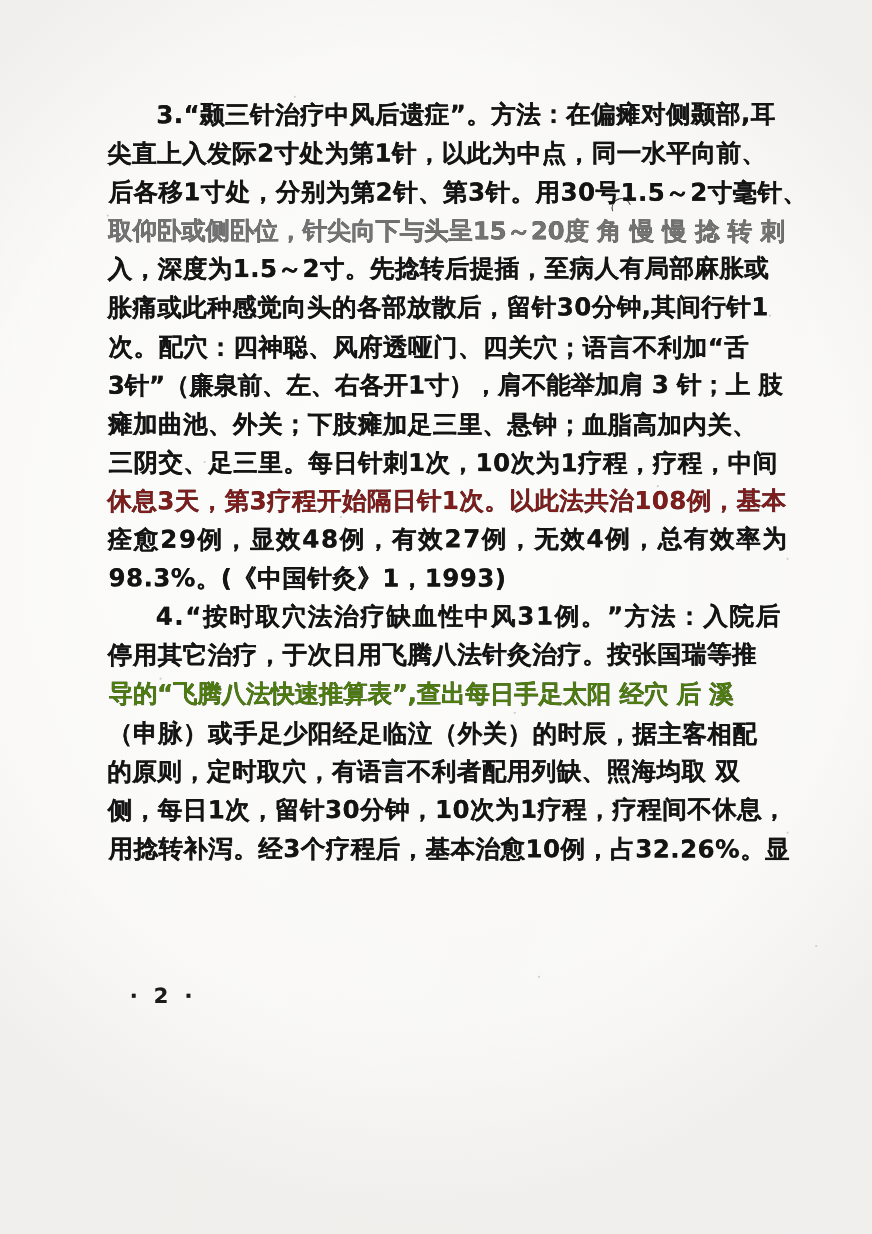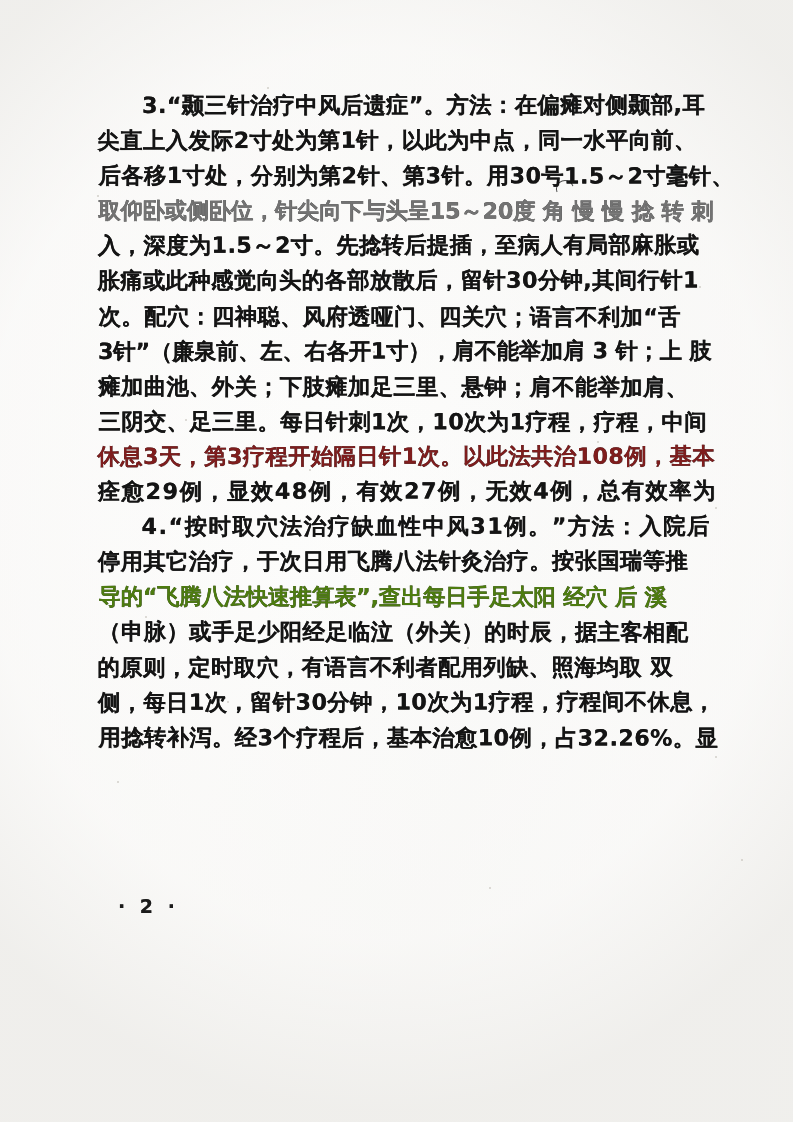--- a/index.html
+++ b/index.html
@@ -134,24 +134,25 @@
 
     <p class="para">
       <span class="line indent j1" style="color: rgb(20, 20, 20);">3.“颞三针治疗中风后遗症”。方法：在偏瘫对侧颞部,耳</span>
       <span class="line j3" style="color: rgb(20, 20, 20);">尖直上入发际2寸处为第1针，以此为中点，同一水平向前、</span>
       <span class="line j2" style="color: rgb(20, 20, 20);">后各移1寸处，分别为第2针、第3针。用30号1.5～2寸毫针、</span>
       <span class="line j4 tight" style="color: #737373;">取仰卧或侧卧位，针尖向下与头呈15～20度 角 慢 慢 捻 转 刺</span>
       <span class="line j1" style="color: rgb(20, 20, 20);">入，深度为1.5～2寸。先捻转后提插，至病人有局部麻胀或</span>
       <span class="line j3" style="color: rgb(20, 20, 20);">胀痛或此种感觉向头的各部放散后，留针30分钟,其间行针1</span>
       <span class="line j2" style="color: rgb(20, 20, 20);">次。配穴：四神聪、风府透哑门、四关穴；语言不利加“舌</span>
       <span class="line j1 tight" style="color: rgb(20, 20, 20);">3针”（廉泉前、左、右各开1寸），肩不能举加肩 3 针；上 肢</span>
-      <span class="line j4" style="color: rgb(20, 20, 20);">瘫加曲池、外关；下肢瘫加足三里、悬钟；肩不能举加肩、</span>
+      <span class="line j4" style="color: rgb(20, 20, 20);">瘫加曲池、外关；下肢瘫加足三里、悬钟；血脂高加内关、</span>
       <span class="line j2" style="color: rgb(20, 20, 20);">三阴交、足三里。每日针刺1次，10次为1疗程，疗程，中间</span>
       <span class="line j3" style="color: #7f1d1d;">休息3天，第3疗程开始隔日针1次。以此法共治108例，基本</span>
       <span class="line j1 loose" style="color: rgb(20, 20, 20);">痊愈29例，显效48例，有效27例，无效4例，总有效率为</span>
+      <span class="line j2" style="color: rgb(20, 20, 20);">98.3%。(《中国针灸》1，1993)</span>
     </p>
 
     <p class="para">
       <span class="line indent j3 loose" style="color: rgb(20, 20, 20);">4.“按时取穴法治疗缺血性中风31例。”方法：入院后</span>
       <span class="line j1" style="color: rgb(20, 20, 20);">停用其它治疗，于次日用飞腾八法针灸治疗。按张国瑞等推</span>
       <span class="line j2 tight" style="color: #4d7c0f;">导的“飞腾八法快速推算表”,查出每日手足太阳 经穴 后 溪</span>
       <span class="line j4" style="color: rgb(20, 20, 20);">（申脉）或手足少阳经足临泣（外关）的时辰，据主客相配</span>
       <span class="line j3" style="color: rgb(20, 20, 20);">的原则，定时取穴，有语言不利者配用列缺、照海均取 双</span>
       <span class="line j1" style="color: rgb(20, 20, 20);">侧，每日1次，留针30分钟，10次为1疗程，疗程间不休息，</span>
       <span class="line j2" style="color: rgb(20, 20, 20);">用捻转补泻。经3个疗程后，基本治愈10例，占32.26%。显</span>

